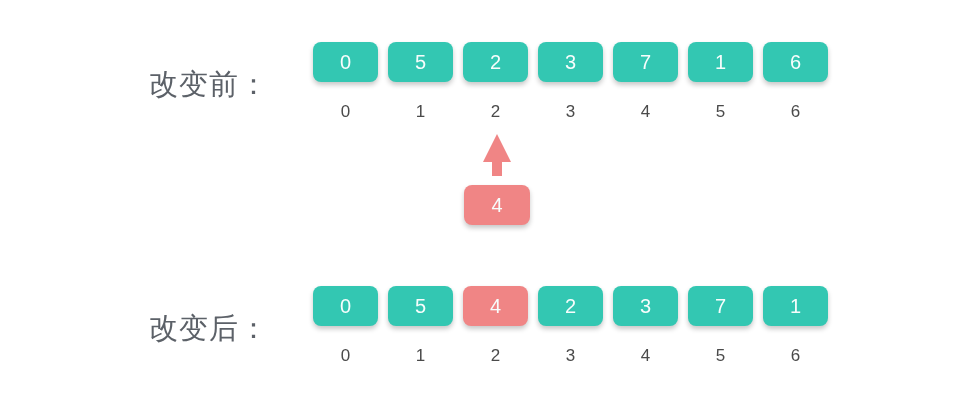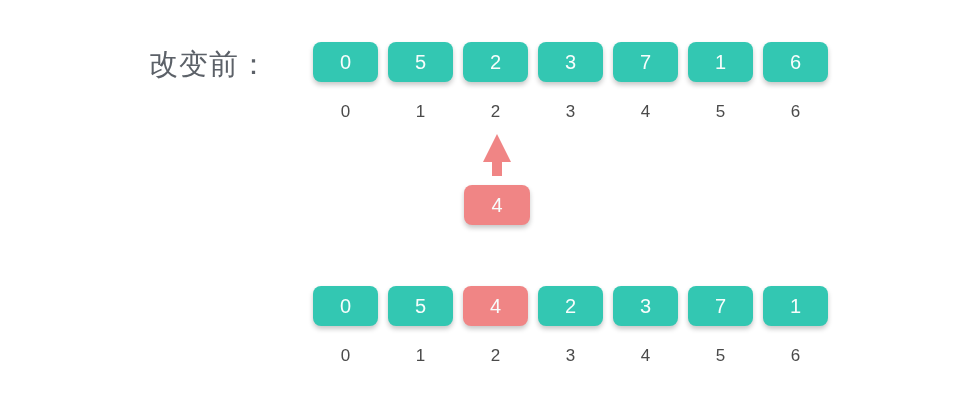--- a/index.html
+++ b/index.html
@@ -14,20 +14,21 @@
     height: 410px;
     background: #ffffff;
     overflow: hidden;
   }
   .row-label {
     position: absolute;
     left: 149px;
     font-size: 29px;
     letter-spacing: 1px;
     color: var(--label-text, #5C6168);
+    margin-top: 20px;
   }
   .label-before { top: 45px; }
   .label-after  { top: 289px; }
 
   .boxes {
     position: absolute;
     left: 313px;
     display: flex;
     gap: 10px;
   }
@@ -126,20 +127,21 @@
     <div class="index-cell">6</div>
   </div>
 
   <div class="up-arrow">
     <div class="arrow-head"></div>
     <div class="arrow-tail"></div>
   </div>
 
   <div class="insert-cell">4</div>
 
+  <div class="row-label label-after">改变后：</div>
 
   <div class="boxes boxes-after">
     <div class="cell">0</div>
     <div class="cell">5</div>
     <div class="cell pink">4</div>
     <div class="cell">2</div>
     <div class="cell">3</div>
     <div class="cell">7</div>
     <div class="cell">1</div>
   </div>

